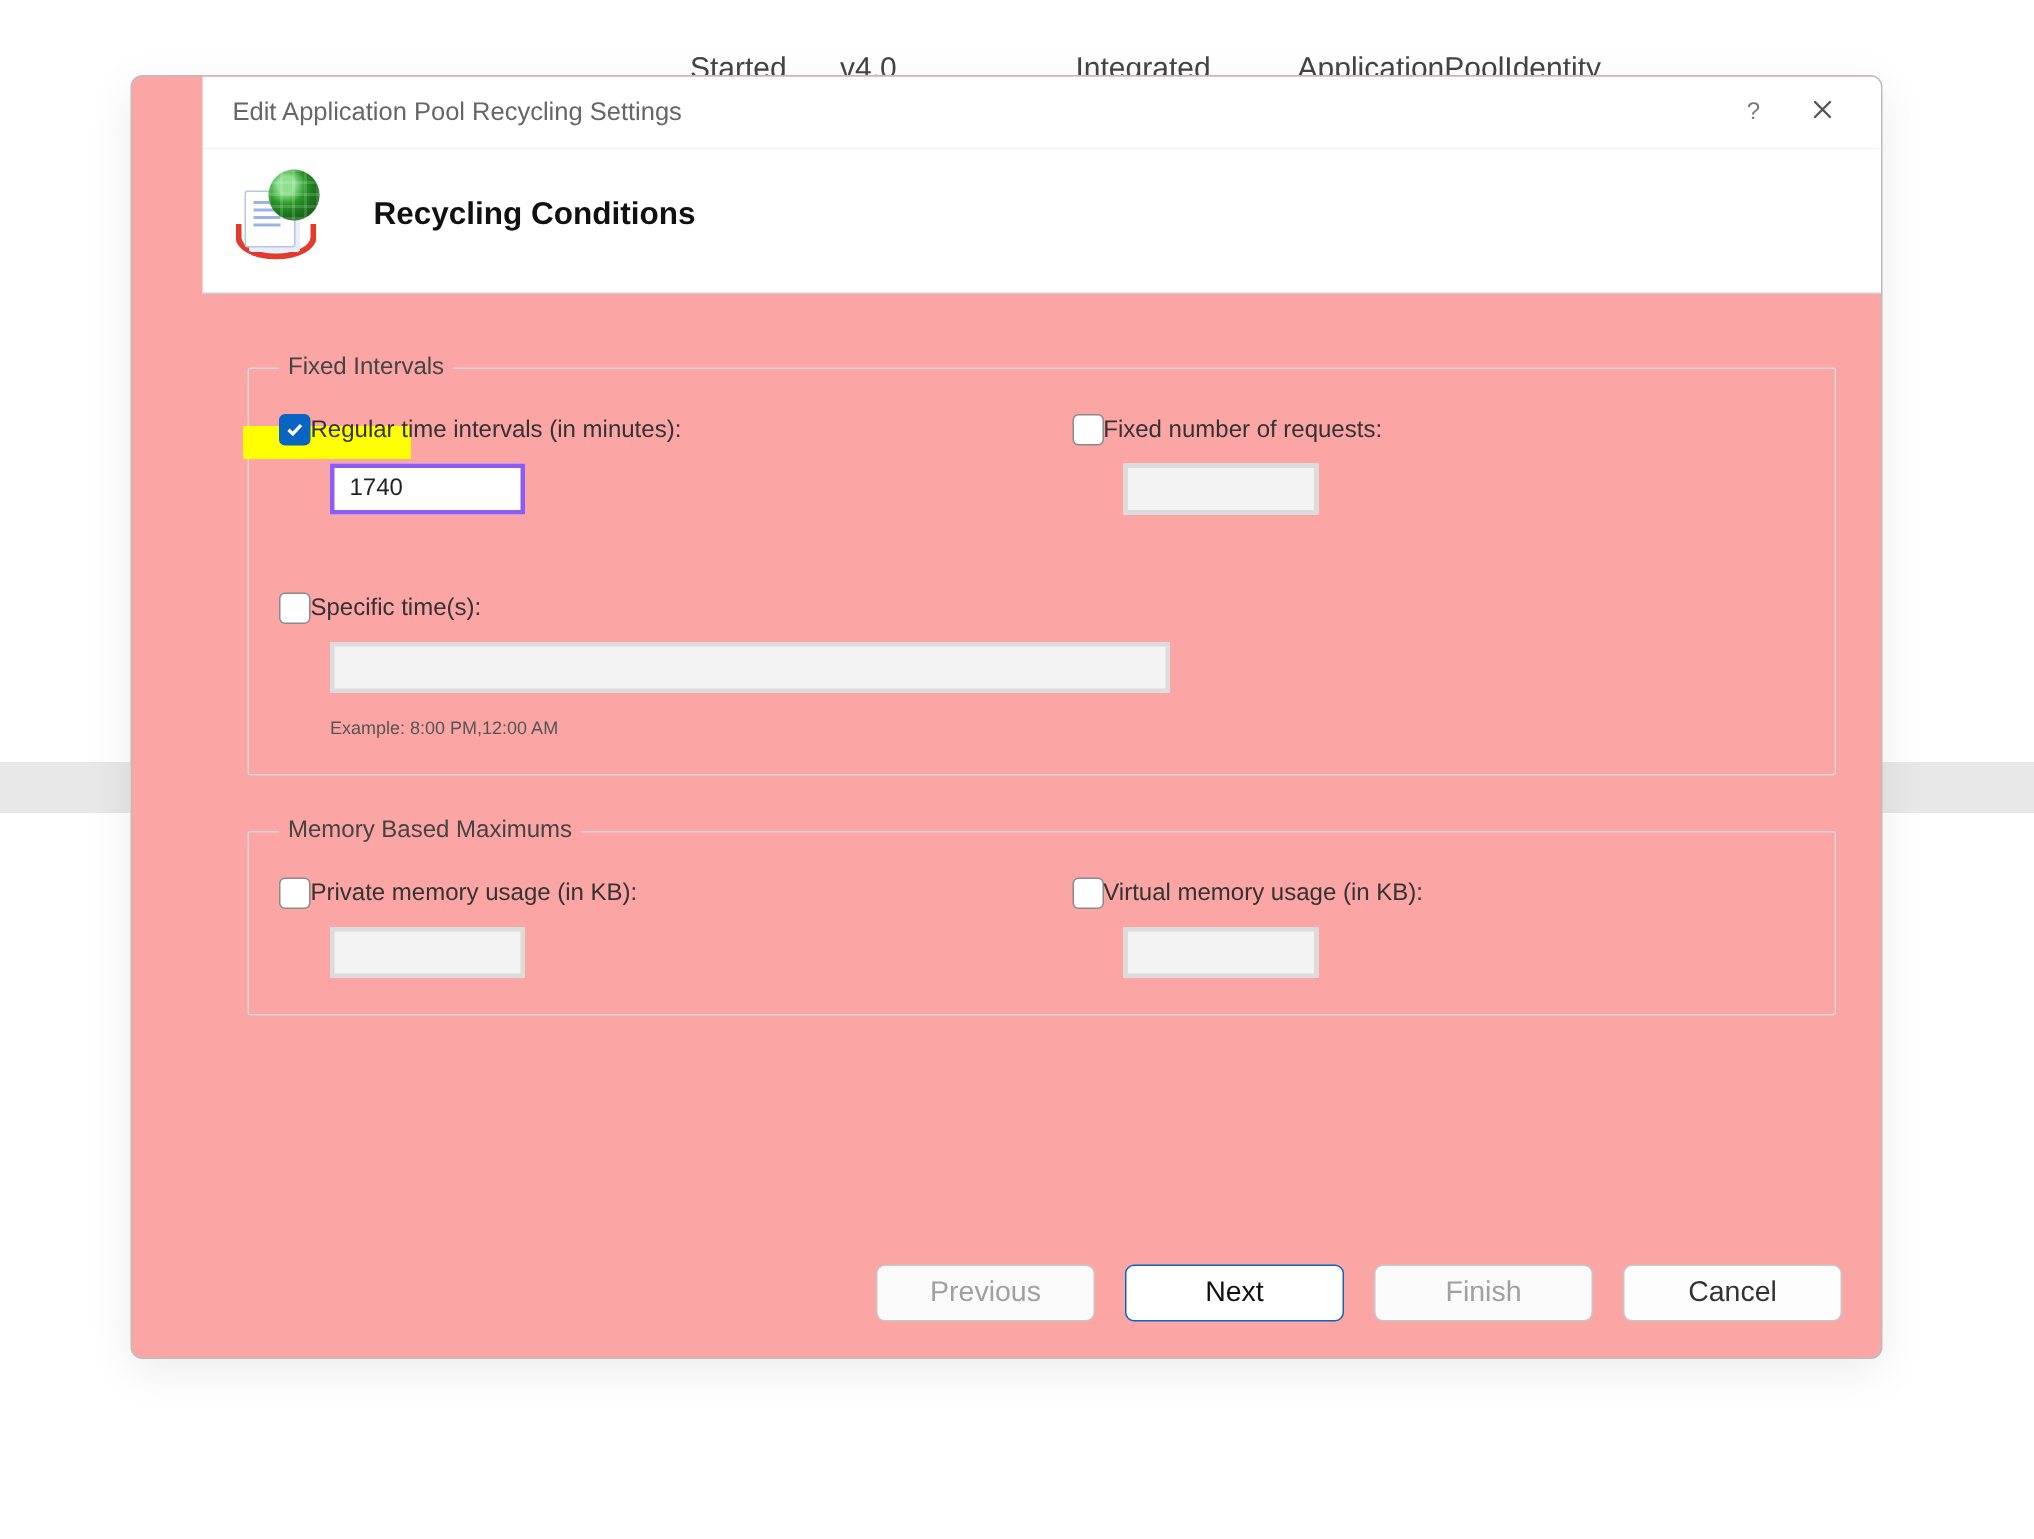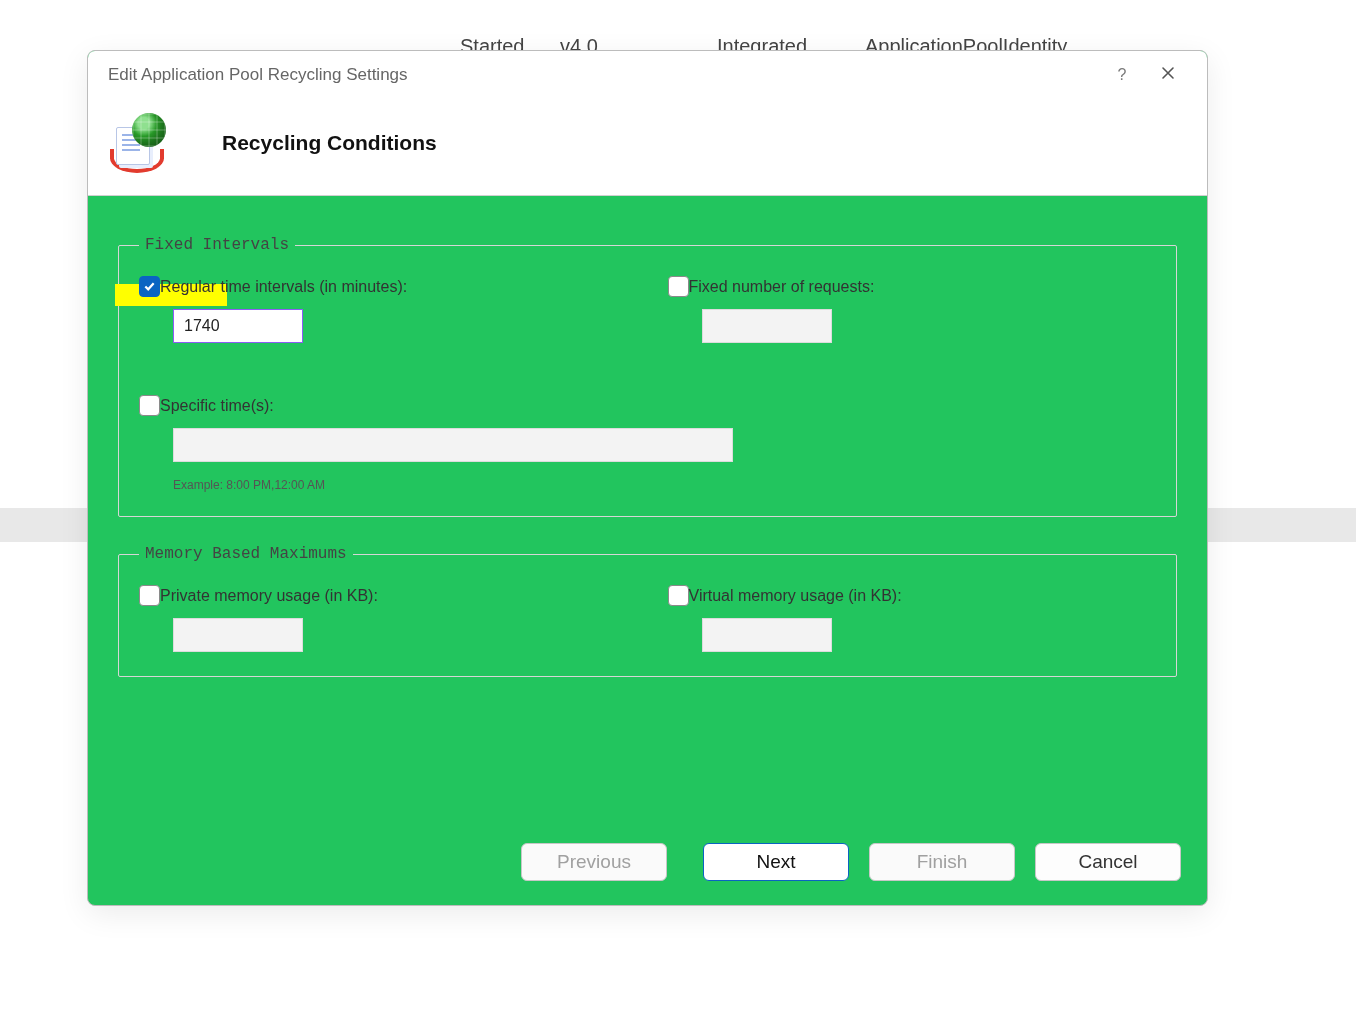--- a/index.html
+++ b/index.html
@@ -32,27 +32,28 @@
   }
   .left-gray { left: 0; width: 87px; }
   .right-gray { right: 0; width: 150px; }
 
   .dialog {
     position: absolute;
     left: 87px;
     top: 50px;
     width: 1119px;
     height: 854px;
-    background: #22c55e;
+    background: #fca5a5;
     border: 1px solid #bcbcbc;
     border-radius: 8px;
     box-shadow: 0 8px 30px rgba(0,0,0,.08);
     display: flex;
     flex-direction: column;
     overflow: hidden;
+    padding-left: 47px;
   }
   .titlebar {
     height: 48px;
     display: flex;
     align-items: center;
     padding: 0 16px 0 20px;
     background: #fff;
     font-size: 17px;
     color: #666;
   }
@@ -65,21 +66,21 @@
     justify-content: center;
     color: #7a7a7a;
     font-size: 16px;
     border-radius: 4px;
   }
   .titlebar .close-x svg { width: 14px; height: 14px; }
 
   .header {
     display: flex;
     align-items: center;
-    gap: 52px;
+    gap: 32px;
     padding: 14px 22px 22px 22px;
     background: #fff;
     border-bottom: 1px solid #d0d0d0;
   }
   .header h1 {
     margin: 0;
     font-size: 21px;
     font-weight: 700;
     color: #111;
   }
@@ -122,21 +123,20 @@
     border: 1px solid #d6d6d6;
     border-radius: 2px;
     margin: 0 0 28px 0;
     padding: 22px 20px 24px 20px;
     position: relative;
   }
   fieldset.group legend {
     padding: 0 6px;
     color: #444;
     font-size: 16px;
-    font-family: Liberation Mono, monospace;
   }
 
   .two-col {
     display: grid;
     grid-template-columns: 1fr 1fr;
     column-gap: 40px;
     row-gap: 10px;
   }
   .field {  }
   .chk-row {
@@ -164,21 +164,21 @@
   .checkbox.checked {
     background:#0a64c2; border-color:#0a64c2;
   }
   .checkbox.checked svg { width:13px; height:13px; }
   .checkbox.checked svg path { stroke:#fff; stroke-width:2.4; fill:none; }
 
   .text-input {
     margin-top: 12px;
     margin-left: 34px;
     width: 130px; height: 34px;
-    border:1px solid #8b5cf6; background:#fff;
+    border:3px solid #8b5cf6; background:#fff;
     padding: 0 10px; font-size:16px; color:#222;
     box-sizing: border-box;
   }
   .text-input.wide { width: 560px; }
   .text-input.disabled {
     background:#f3f3f3; border-color:#dcdcdc; color:#999;
   }
 
   .hint {
     margin: 16px 0 0 34px;
@@ -202,21 +202,20 @@
     font-size:19px;
     color:#333;
     display:flex; align-items:center; justify-content:center;
     box-sizing:border-box;
   }
   .btn.disabled { color:#a0a0a0; background:#fafafa; }
   .btn.default {
     border:1.5px solid #0a64c2;
     color:#111;
     background:#fff;
-    margin-left:16px;
   }
 </style>
 </head>
 <body>
 
 <div class="bg-fragments">
   <span class="bg-frag" style="left:460px">Started</span>
   <span class="bg-frag" style="left:560px">v4.0</span>
   <span class="bg-frag" style="left:717px">Integrated</span>
   <span class="bg-frag" style="left:865px">ApplicationPoolIdentity</span>

